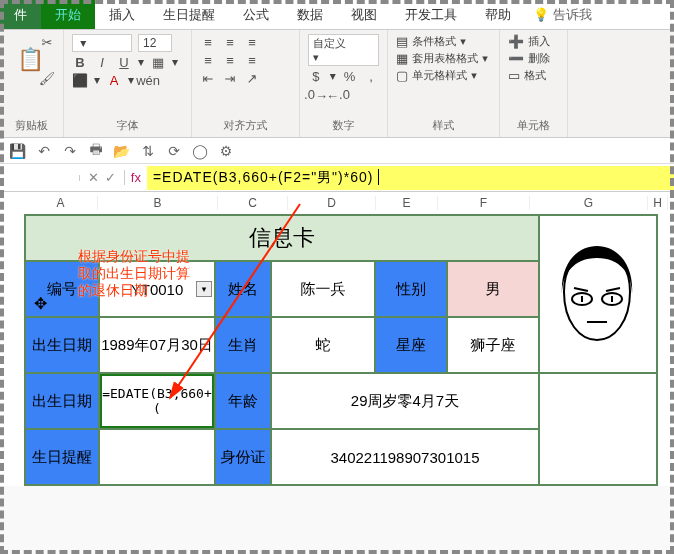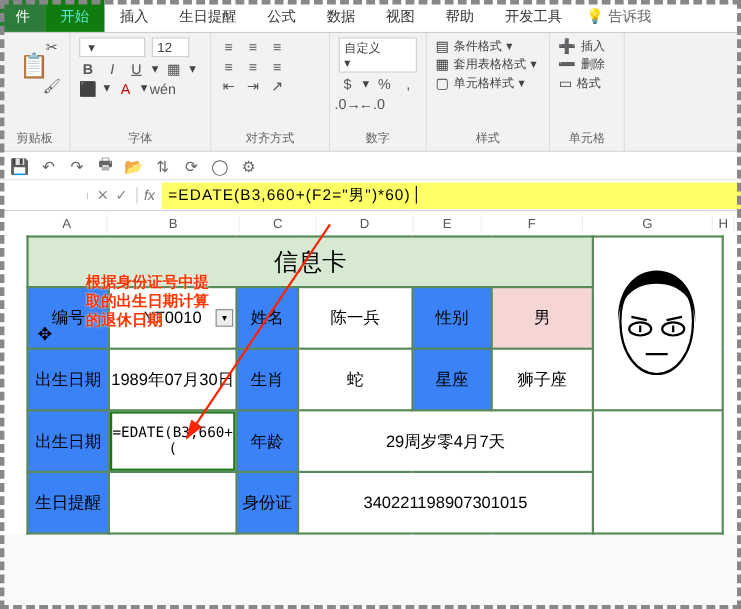--- a/index.html
+++ b/index.html
@@ -19,55 +19,55 @@
 .paste-big .ico{font-size:22px;color:#c0504d}
 .font-name{border:1px solid #ccc;padding:1px 18px 1px 4px;background:#fff;font-size:12px;width:60px}
 .font-size{border:1px solid #ccc;padding:1px 3px 1px 4px;background:#fff;font-size:12px;width:34px}
 .fmt-row{display:flex;gap:4px;align-items:center;font-size:11px}
 .fmt-row .ico-sm{font-size:13px}
 .qat{display:flex;gap:10px;padding:4px 10px;background:#fff;border-bottom:1px solid #ddd;align-items:center;height:26px}
 .qat .ico{color:#666;font-size:14px}
 .formula-bar{display:flex;align-items:center;background:#fff;border-bottom:1px solid #ccc;height:28px;font-size:13px}
 .name-box{width:80px;padding:3px 6px;border-right:1px solid #ccc;font-family:Consolas,monospace}
 .fx-btns{display:flex;gap:6px;padding:0 8px;border-right:1px solid #ccc;color:#888}
-.fx-label{padding:0 6px;font-style:italic;color:#737373}
+.fx-label{padding:0 6px;color:#be185d}
 .formula-input{flex:1;background:#ffff66;padding:3px 6px;font-family:Consolas,monospace;font-size:14px;letter-spacing:1px}
 .formula-input .cursor{border-right:1px solid #000}
 .grid-wrap{position:relative;background:#fff;padding-top:4px}
 .col-headers{display:flex;margin-left:24px;font-size:12px;color:#555;text-align:center}
 .col-headers div{border-right:1px solid #eee}
 .cA{width:74px}.cB{width:120px}.cC{width:70px}.cD{width:88px}.cE{width:62px}.cF{width:92px}.cG{width:118px}.cH{width:20px}
 .sheet{position:relative;margin-left:24px;margin-top:4px}
 table{border-collapse:collapse}
 td{border:2px solid #5a8a5a;padding:0;text-align:center;vertical-align:middle;font-size:15px;height:56px}
 td.hdr{background:#3b82f6}
 td.title{background:#d8e9d3;font-size:22px;height:46px}
 td.pink{background:#f6d5d5}
 td.sel{outline:2px solid #1a7a1a;outline-offset:-3px}
 .dropdown-btn{position:absolute;width:16px;height:16px;border:1px solid #888;background:#eee;font-size:9px;display:flex;align-items:center;justify-content:center}
 .avatar{width:110px;height:135px;background:#fff;display:flex;align-items:center;justify-content:center}
 .face{position:relative;width:90px;height:100px}
 .face svg{width:90px;height:100px}
-.annot{position:absolute;left:78px;top:248px;color:#ff3300;font-size:14px;font-weight:bold;line-height:17px;z-index:20;text-shadow:0 0 2px #fff}
+.annot{position:absolute;left:78px;top:248px;color:#ff3300;font-size:14px;font-weight:normal;line-height:17px;z-index:20;text-shadow:0 0 2px #fff}
 .arrow-svg{position:absolute;left:0;top:0;width:674px;height:554px;pointer-events:none;z-index:15}
 .border-deco{position:absolute;inset:0;border:4px dashed #888;pointer-events:none;z-index:50}
 </style>
 </head>
 <body>
 
 <div class="ribbon-tabs">
   <div class="tab file">件</div>
   <div class="tab active">开始</div>
   <div class="tab">插入</div>
   <div class="tab">生日提醒</div>
   <div class="tab">公式</div>
   <div class="tab">数据</div>
   <div class="tab">视图</div>
+  <div class="tab">开发工具</div>
   <div class="tab">帮助</div>
-  <div class="tab">开发工具</div>
   <div class="tell">
       <span class="ico">💡</span>
       <span>告诉我</span>
     </div>
 </div>
 
 <div class="ribbon">
   <div class="group" style="width:64px">
     <div class="group-body">
       <div class="btn-row" style="justify-content:flex-end">

